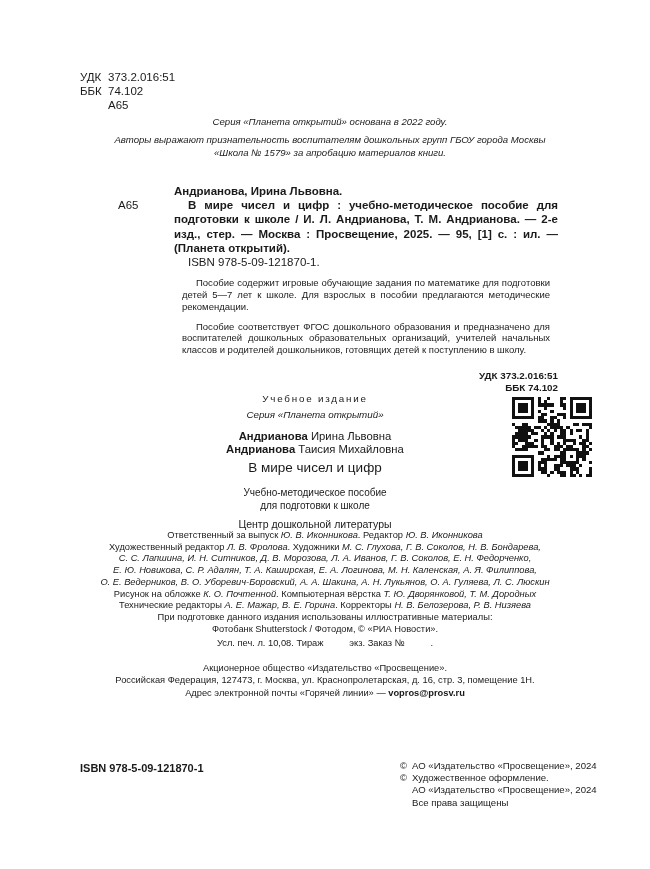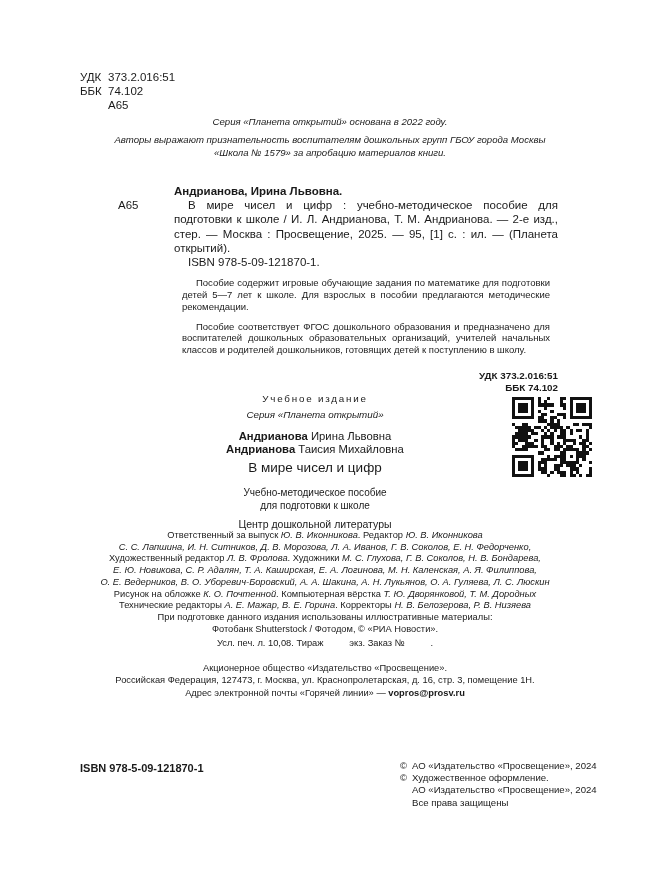--- a/index.html
+++ b/index.html
@@ -14,21 +14,21 @@
   #class-block .row { display:flex; }
   #class-block .k { width:28px; }
 
   .note { font-size:9.6px; line-height:12.5px; font-style:italic; left:70px; width:520px; }
 
   
   #card { left:118px; top:184px; width:440px; font-size:11.5px; line-height:14.2px; }
   #card .author { padding-left:56px; font-weight:bold; }
   #card .main { display:flex; }
   #card .idx { width:56px; flex:none; }
-  #card .txt { text-align:justify; text-indent:14px; }
+  #card .txt { text-align:justify; text-indent:14px;font-weight:bold; }
   #card .isbn { padding-left:70px; }
   #card .ann { padding-left:56px; font-size:9.5px; line-height:11.8px; text-align:justify; }
   #card .ann p { margin:8px; text-indent:14px; }
   #card .codes { text-align:right; font-weight:bold; font-size:9.8px; line-height:12px; margin-top:14px; }
 
   
   .imp { left:60px; width:530px; text-align:center; }
   #edu-label { top:393px; left:170px; width:290px; font-size:9.8px; letter-spacing:1.8px; }
   #series2 { top:409px; left:170px; width:290px; font-size:9.8px; font-style:italic; }
   #authors2 { top:430px; left:170px; width:290px; font-size:11.3px; line-height:13px; }
@@ -99,22 +99,22 @@
 </div>
 <div id="book-title" class="abs center">В мире чисел и цифр</div>
 <div id="subtitle" class="abs center">
   <div>Учебно-методическое пособие</div>
   <div>для подготовки к школе</div>
 </div>
 <div id="center-name" class="abs center">Центр дошкольной литературы</div>
 
 <div id="credits" class="abs imp">
     <div class="line"><span>Ответственный за выпуск </span><span class="i">Ю. В. Иконникова</span><span>. Редактор </span><span class="i">Ю. В. Иконникова</span></div>
+    <div class="line"><span>Художественный редактор </span><span class="i">Л. В. Фролова</span><span>. Художники </span><span class="i">М. С. Глухова, Г. В. Соколов, Н. В. Бондарева,</span></div>
     <div class="line"><span class="i">С. С. Лапшина, И. Н. Ситников, Д. В. Морозова, Л. А. Иванов, Г. В. Соколов, Е. Н. Федорченко,</span></div>
-    <div class="line"><span>Художественный редактор </span><span class="i">Л. В. Фролова</span><span>. Художники </span><span class="i">М. С. Глухова, Г. В. Соколов, Н. В. Бондарева,</span></div>
     <div class="line"><span class="i">Е. Ю. Новикова, С. Р. Адалян, Т. А. Каширская, Е. А. Логинова, М. Н. Каленская, А. Я. Филиппова,</span></div>
     <div class="line"><span class="i">О. Е. Ведерников, В. О. Уборевич-Боровский, А. А. Шакина, А. Н. Лукьянов, О. А. Гуляева, Л. С. Люскин</span></div>
     <div class="line"><span>Рисунок на обложке </span><span class="i">К. О. Почтенной</span><span>. Компьютерная вёрстка </span><span class="i">Т. Ю. Дворянковой, Т. М. Дородных</span></div>
     <div class="line"><span>Технические редакторы </span><span class="i">А. Е. Мажар, В. Е. Горина</span><span>. Корректоры </span><span class="i">Н. В. Белозерова, Р. В. Низяева</span></div>
   </div>
 
 <div id="illus" class="abs imp">
   <div>При подготовке данного издания использованы иллюстративные материалы:</div>
   <div>Фотобанк Shutterstock / Фотодом, © «РИА Новости».</div>
 </div>

